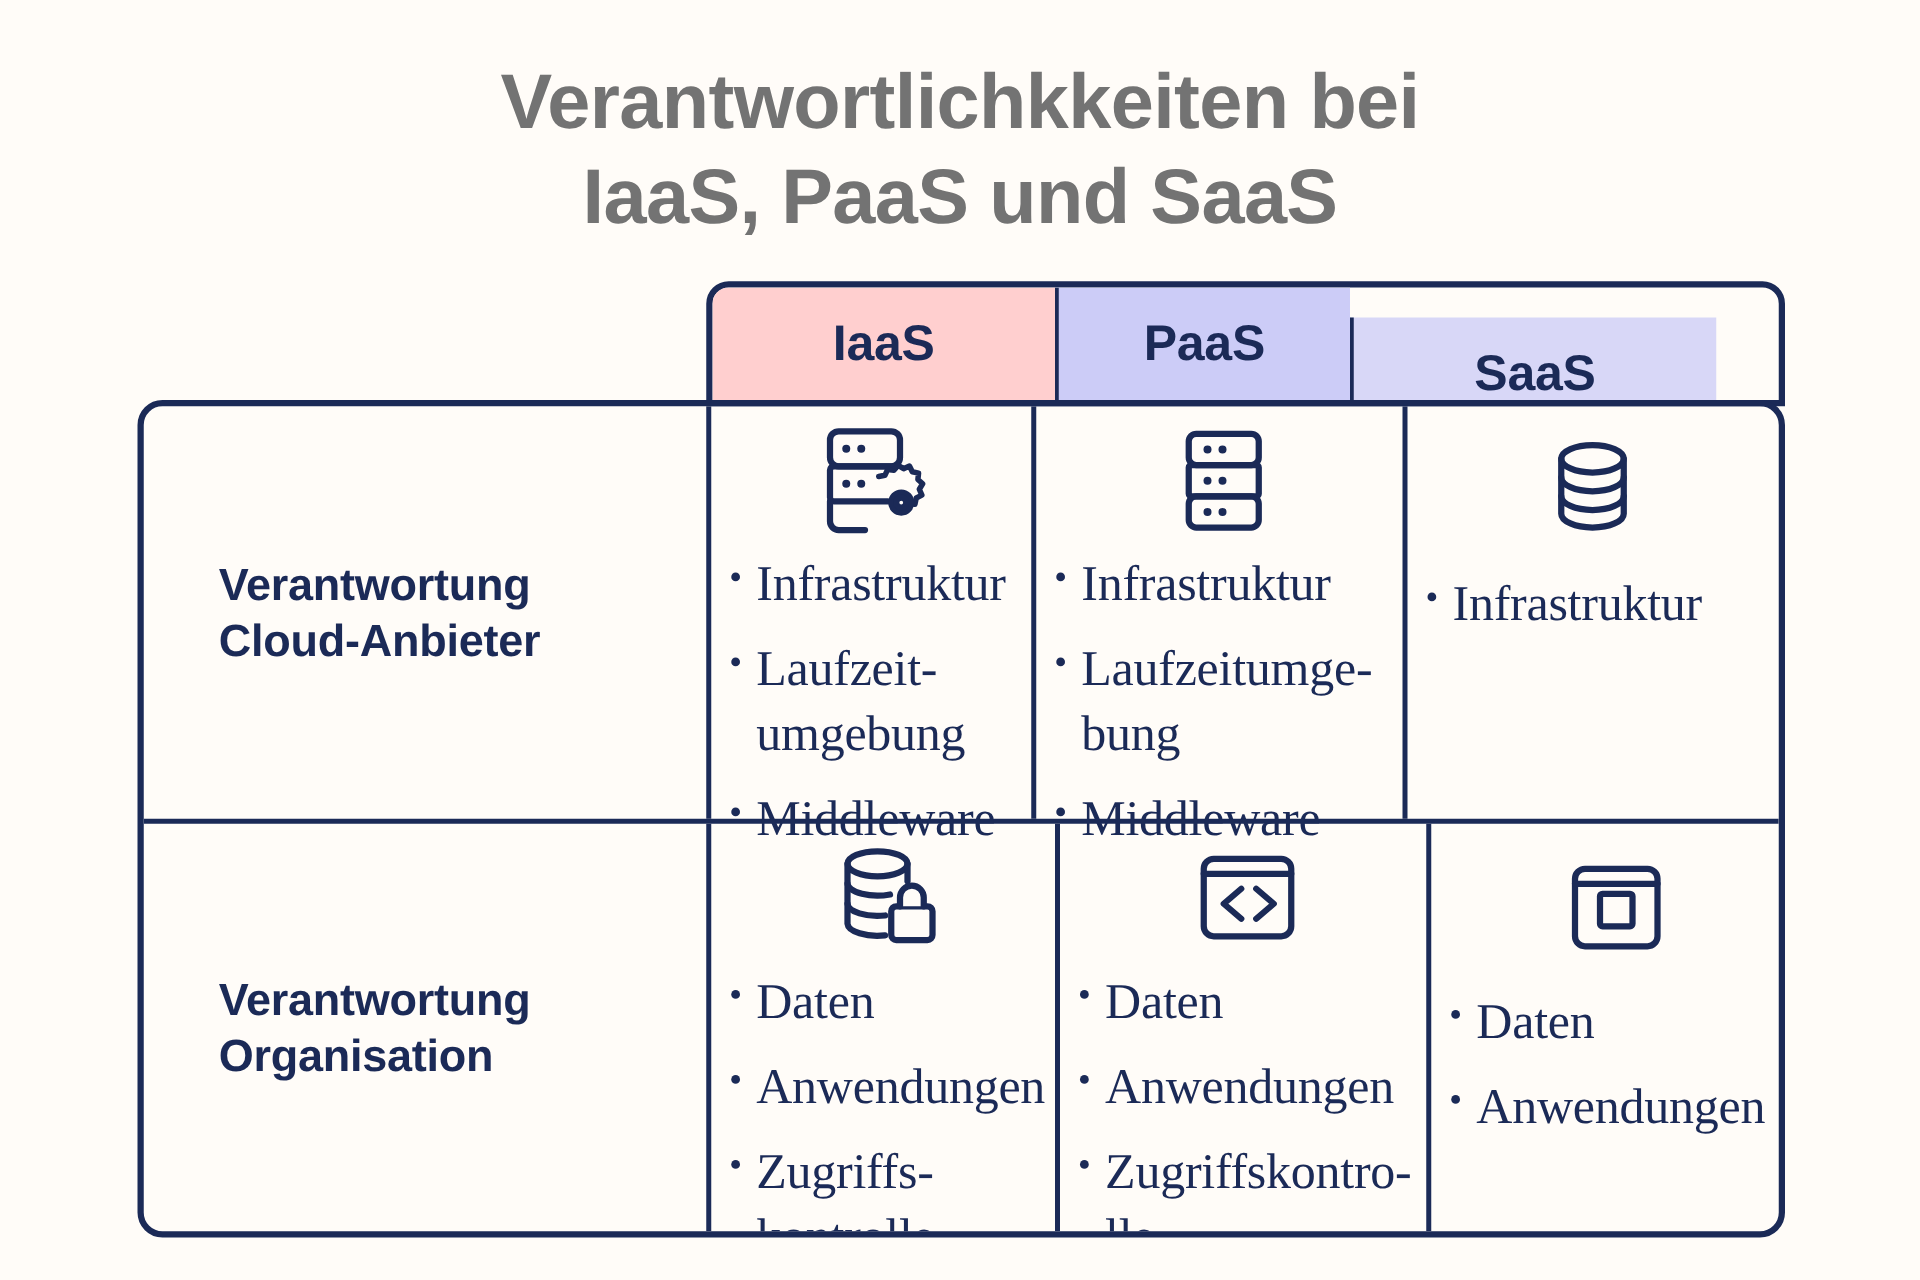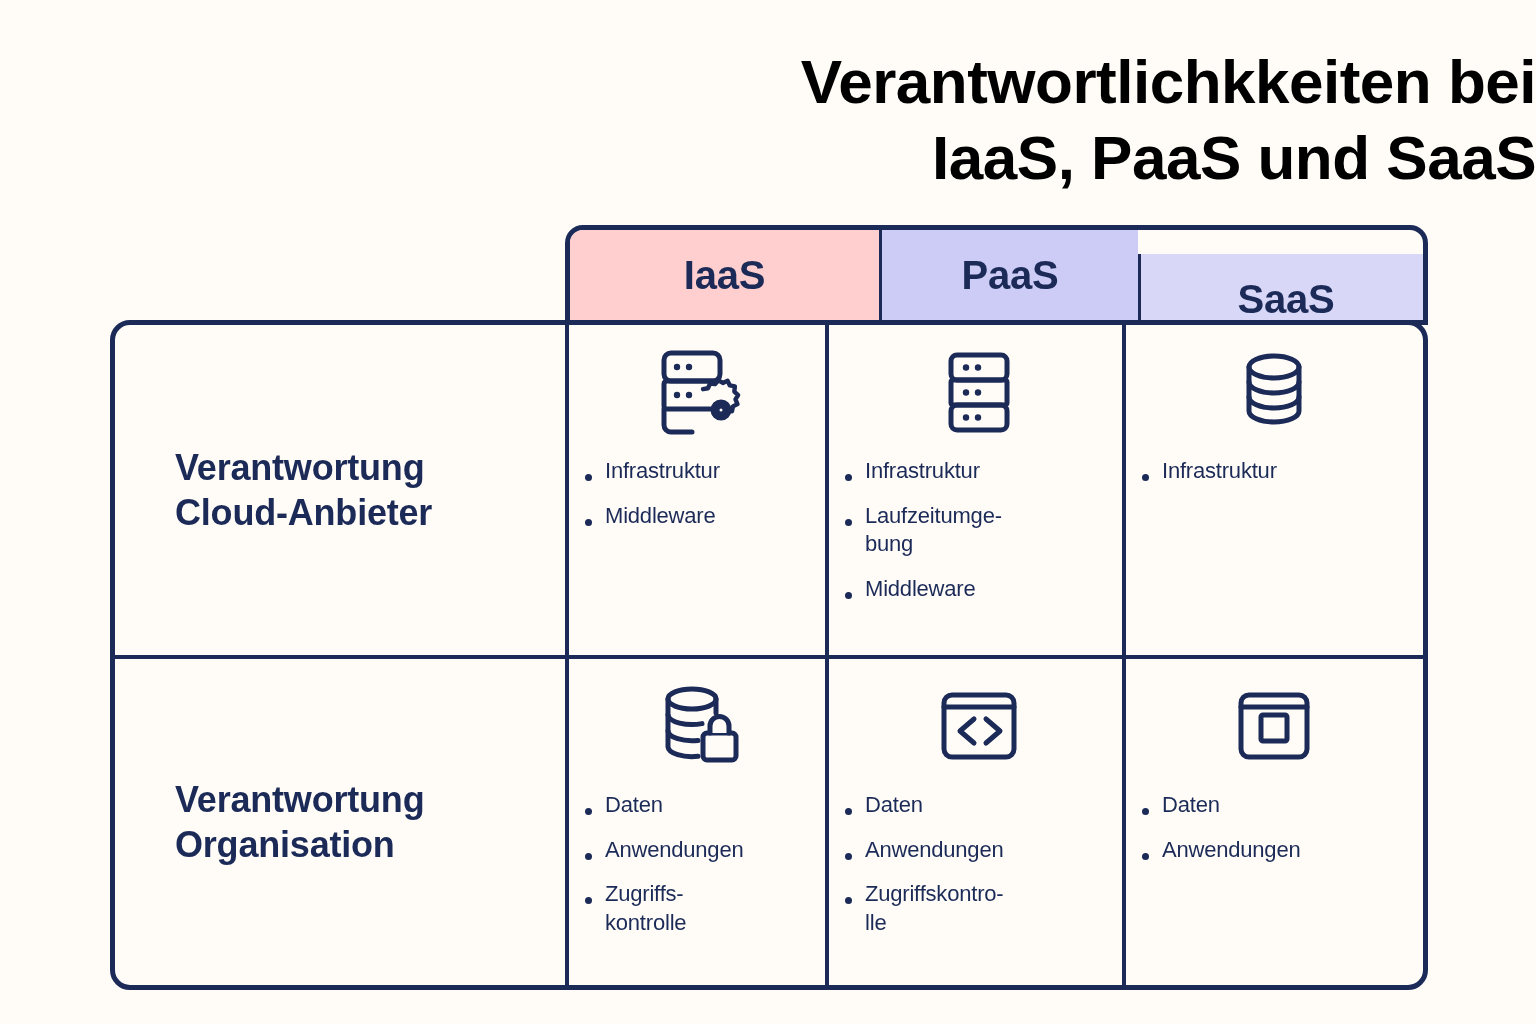--- a/index.html
+++ b/index.html
@@ -20,26 +20,26 @@
     width: 1536px;
     height: 1024px;
   }
 
   
   .title {
     position: absolute;
     left: 0;
     top: 44px;
     width: 1536px;
-    text-align: right;
+    text-align: center;
     font-size: 62px;
     font-weight: 700;
     line-height: 1.22;
     letter-spacing: -0.5px;
-    color: #000000;
+    color: #737373;
     white-space: pre-line;
   }
 
   
   .matrix {
     position: absolute;
     left: 110px;
     top: 225px;
     width: 1318px;
     height: 765px;
@@ -62,22 +62,22 @@
     flex: 0 0 auto;
     display: flex;
     align-items: center;
     justify-content: center;
     font-size: 40px;
     font-weight: 700;
     letter-spacing: -0.2px;
     height: 100%;
     box-sizing: border-box;
   }
-  .hcell.iaas { width: 309px; justify-content: center; }
-  .hcell.paas { width: 259px; border-left: 3px solid #1b2a57; }
+  .hcell.iaas { width: 274px; justify-content: center; }
+  .hcell.paas { width: 236px; border-left: 3px solid #1b2a57; }
   .hcell.saas { width: 293px; border-left: 3px solid #1b2a57; }
 
   
   .body-box {
     position: absolute;
     left: 0;
     top: 95px;
     width: 1318px;
     height: 670px;
     border: 5px solid #1b2a57;
@@ -130,24 +130,25 @@
   }
 
   ul.bullets {
     list-style: none;
     margin: 6px 0 0 0;
     padding: 0;
   }
   ul.bullets li {
     position: relative;
     padding-left: 22px;
-    font-size: 22px;
+    font-size: 40px;
     line-height: 1.3;
     margin-bottom: 16px;
     letter-spacing: -0.2px;
+    font-family: Liberation Serif, serif;
   }
   ul.bullets li::before {
     content: "";
     position: absolute;
     left: 2px;
     top: 17px;
     width: 7px;
     height: 7px;
     background: #1b2a57;
     border-radius: 50%;
@@ -194,20 +195,22 @@
               <circle cx="33" cy="48" r="3.2" fill="#1b2a57" stroke="none"></circle>
               <path d="M64 48 v8"></path>
               <path d="M62.5 52.5
                        l5.6 -1.1 2.4 -5.2 5.8 0.6 3.8 -4.4 5 3 5.3 -2.4 2.6 5.2 5.7 1.2 -0.6 5.8 4.3 3.9 -3 5 2.3 5.3 -5.1 2.6 -1.2 5.7 -5.8 -0.6 -3.9 4.3 -5 -3 -5.3 2.3" transform="translate(-8,-4) scale(0.88)" fill="#fffcf8"></path>
               <circle cx="65" cy="63" r="8" fill="#fffcf8"></circle>
               <circle cx="65" cy="63" r="4" fill="#fffcf8"></circle>
             </svg>
           </div>
           <ul class="bullets">
             <li style="white-space:pre-line;">Infrastruktur</li>
+            <li style="white-space:pre-line;">Laufzeit-
+umgebung</li>
             <li style="white-space:pre-line;">Middleware</li>
           </ul>
         </div>
 
         <div class="cell c-paas">
           <div class="icon-wrap">
             <svg width="80" height="96" viewBox="0 0 80 96" fill="none" stroke="#1b2a57" stroke-width="5" stroke-linecap="round" stroke-linejoin="round">
               <rect x="12" y="8" width="56" height="25" rx="6"></rect>
               <rect x="12" y="33" width="56" height="25" rx="2"></rect>
               <rect x="12" y="58" width="56" height="25" rx="6"></rect>

